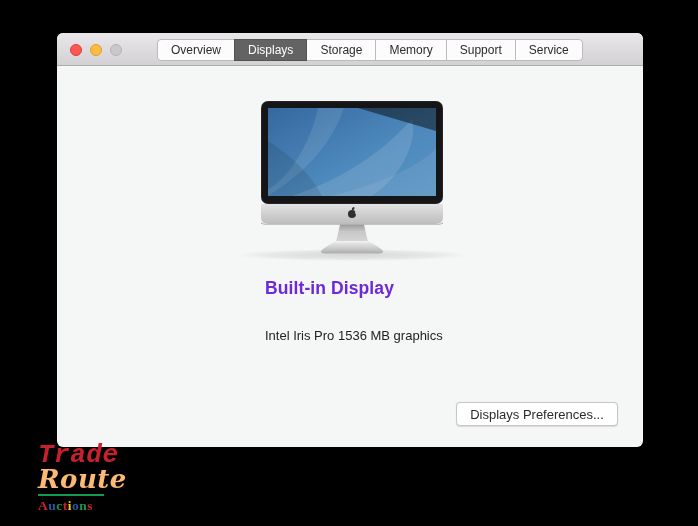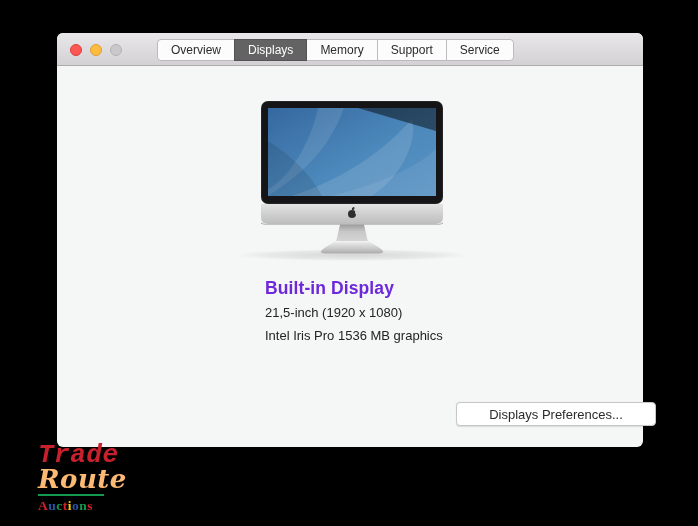--- a/index.html
+++ b/index.html
@@ -94,21 +94,21 @@
     position: absolute;
     left: 208px; top: 295px;
     font-size: 13px;
     color: #232323;
     text-align: right;
   }
 
   .prefs-button {
     position: absolute;
     left: 399px; top: 369px;
-    width: 200px; height: 24px;
+    width: 162px; height: 24px;
     background: #ffffff;
     border: 1px solid #c6c6c6;
     border-radius: 4px;
     font-family: "Liberation Sans", sans-serif;
     font-size: 13px;
     color: #2b2b2b;
     box-shadow: 0 0.5px 1px rgba(0,0,0,0.12);
     cursor: default;
   }
 
@@ -150,20 +150,23 @@
         <span class="tl red"></span>
         <span class="tl yellow"></span>
         <span class="tl gray"></span>
       </div>
       <div class="tabbar">
         <div class="tab">
             <span>Overview</span>
           </div>
         <div class="tab selected">
             <span>Displays</span>
+          </div>
+        <div class="tab">
+            <span>Storage</span>
           </div>
         <div class="tab">
             <span>Memory</span>
           </div>
         <div class="tab">
             <span>Support</span>
           </div>
         <div class="tab">
             <span>Service</span>
           </div>
@@ -235,21 +238,20 @@
 
         <g>
           <path d="M118,123.5 L142,123.5 L146,141 L114,141 Z" fill="url(#neckG)"></path>
           <path d="M114,140 L146,140 Q159,147 161,150 Q161.5,152.5 157,152.5 L103,152.5 Q98.5,152.5 99,150 Q101,147 114,140 Z" fill="url(#baseG)"></path>
           <path d="M114,140 L146,140 L146.6,141.5 L113.4,141.5 Z" fill="#f2f2f2" opacity="0.7"></path>
         </g>
       </svg>
     </div>
 
     <div class="display-title">Built-in Display</div>
-    <div class="display-spec">21,5-inch (1920 x 1080)</div>
     <div class="display-graphics">Intel Iris Pro 1536 MB graphics</div>
 
     <button class="prefs-button">Displays Preferences...</button>
   </div>
 
   <div class="watermark">
     <div class="wm-script" style="color: rgb(201, 32, 46); font-family: Liberation Mono, monospace;">Trade</div>
     <div class="wm-script" style="color: #fdba74;">Route</div>
     <div class="wm-divider" style="background: rgb(20, 154, 78);"></div>
     <div class="wm-auctions"><span style="color: rgb(208, 32, 40);">A</span><span style="color: rgb(42, 86, 164);">u</span><span style="color: rgb(20, 154, 78);">c</span><span style="color: rgb(208, 32, 40);">t</span><span style="color: rgb(244, 197, 14);">i</span><span style="color: rgb(42, 86, 164);">o</span><span style="color: rgb(20, 154, 78);">n</span><span style="color: rgb(208, 32, 40);">s</span></div>

